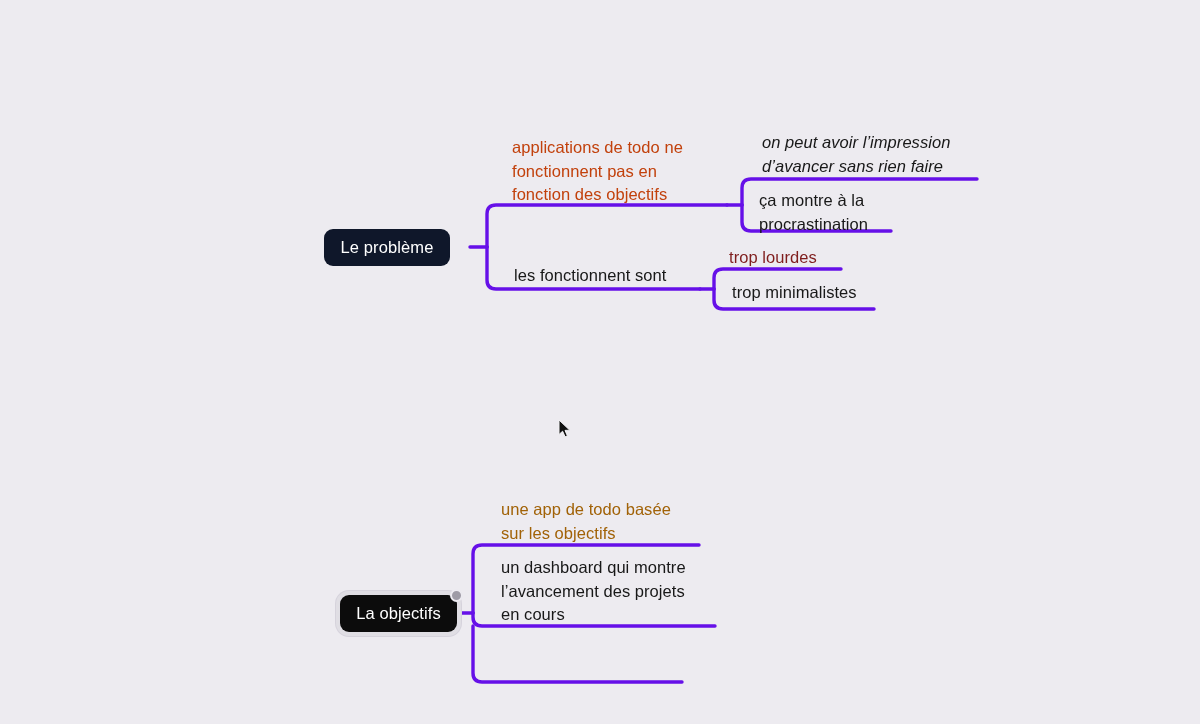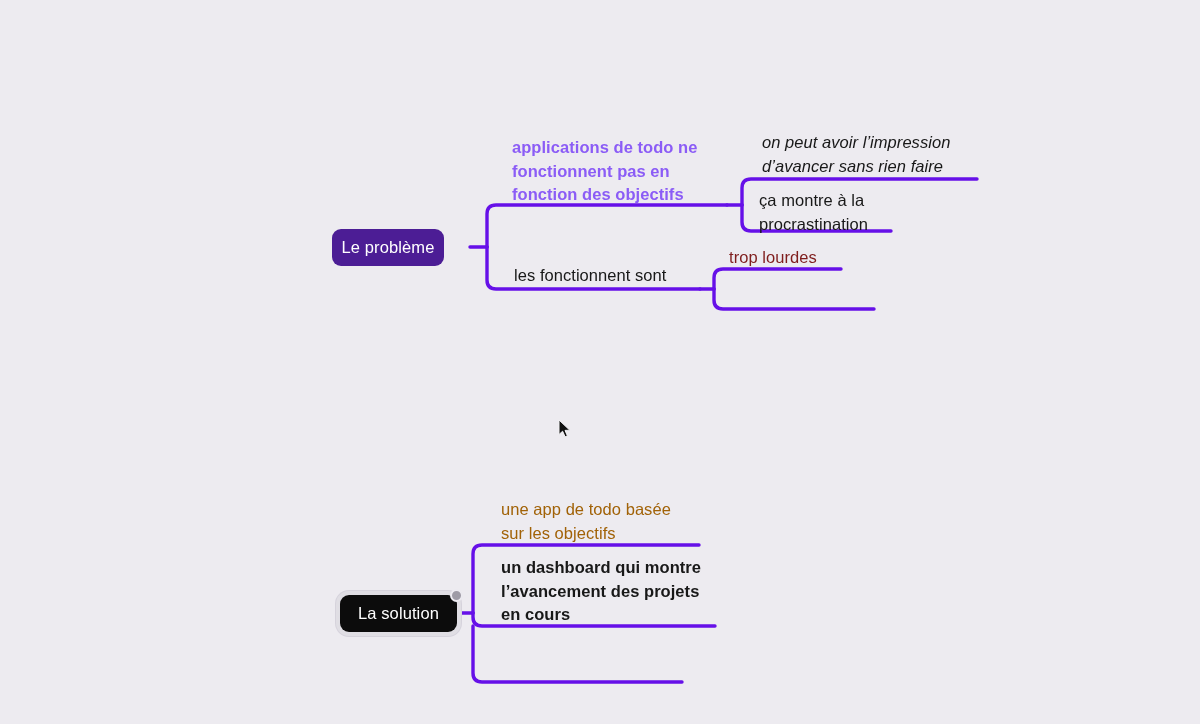--- a/index.html
+++ b/index.html
@@ -101,48 +101,49 @@
       <path d="M 457 613 L 473 613"></path>
 
       <path d="M 473 613 L 473 554 Q 473 545 482 545 L 699 545"></path>
 
       <path d="M 473 613 L 473 617 Q 473 626 482 626 L 715 626"></path>
 
       <path d="M 473 626 L 473 673 Q 473 682 482 682 L 682 682"></path>
     </g>
   </svg>
 
-  <div class="root-node" style="left: 332px; top: 229px; width: 112px; height: 37px; background: #4c1d95; color: rgb(255, 255, 255);">
+  <div class="root-node" style="left: 324px; top: 229px; width: 126px; height: 37px; background: #0f172a; color: rgb(255, 255, 255);">
     <span>Le problème</span>
   </div>
 
   <div class="root-node selected" style="left: 340px; top: 595px; width: 117px; height: 37px; background: rgb(12, 12, 12); color: rgb(255, 255, 255);">
-    <span>La solution</span>
+    <span>La objectifs</span>
     <span class="sel-handle" style="right: -6px; top: -6px; background: rgb(158, 155, 166);"></span>
   </div>
 
-  <div class="branch-label" style="left: 512px; top: 136px; width: 215px; color: #8b5cf6; font-weight: bold;">applications de todo ne
+  <div class="branch-label" style="left: 512px; top: 136px; width: 215px; color: #c2410c;">applications de todo ne
 fonctionnent pas en
 fonction des objectifs</div>
 
   <div class="branch-label" style="left: 762px; top: 131px; width: 220px; color: rgb(24, 24, 24); font-style: italic;">on peut avoir l’impression
 d’avancer sans rien faire</div>
 
   <div class="branch-label" style="left: 759px; top: 189px; width: 160px; color: rgb(24, 24, 24);">ça montre à la
 procrastination</div>
 
   <div class="branch-label" style="left: 514px; top: 264px; width: 190px; color: rgb(24, 24, 24);">les fonctionnent sont</div>
 
   <div class="branch-label" style="left: 729px; top: 246px; width: 140px; color: #7f1d1d;">trop lourdes</div>
 
+  <div class="branch-label" style="left: 732px; top: 281px; width: 170px; color: rgb(24, 24, 24);">trop minimalistes</div>
 
   <div class="branch-label" style="left: 501px; top: 498px; width: 205px; color: #a16207;">une app de todo basée
 sur les objectifs</div>
 
-  <div class="branch-label" style="left: 501px; top: 556px; width: 215px; color: rgb(24, 24, 24); font-weight: bold;">un dashboard qui montre
+  <div class="branch-label" style="left: 501px; top: 556px; width: 215px; color: rgb(24, 24, 24);">un dashboard qui montre
 l’avancement des projets
 en cours</div>
 
 
   <svg id="cursor" width="14" height="20" viewBox="0 0 14 20" xmlns="http://www.w3.org/2000/svg" style="left: 558px; top: 419px;">
     <path d="M1 1 L1 15.5 L4.6 12.2 L7.1 17.8 L9.4 16.8 L7 11.4 L11.8 11.2 Z" fill="#101010" stroke="#f2f1f4" stroke-width="1"></path>
   </svg>
 
 </div>
 

